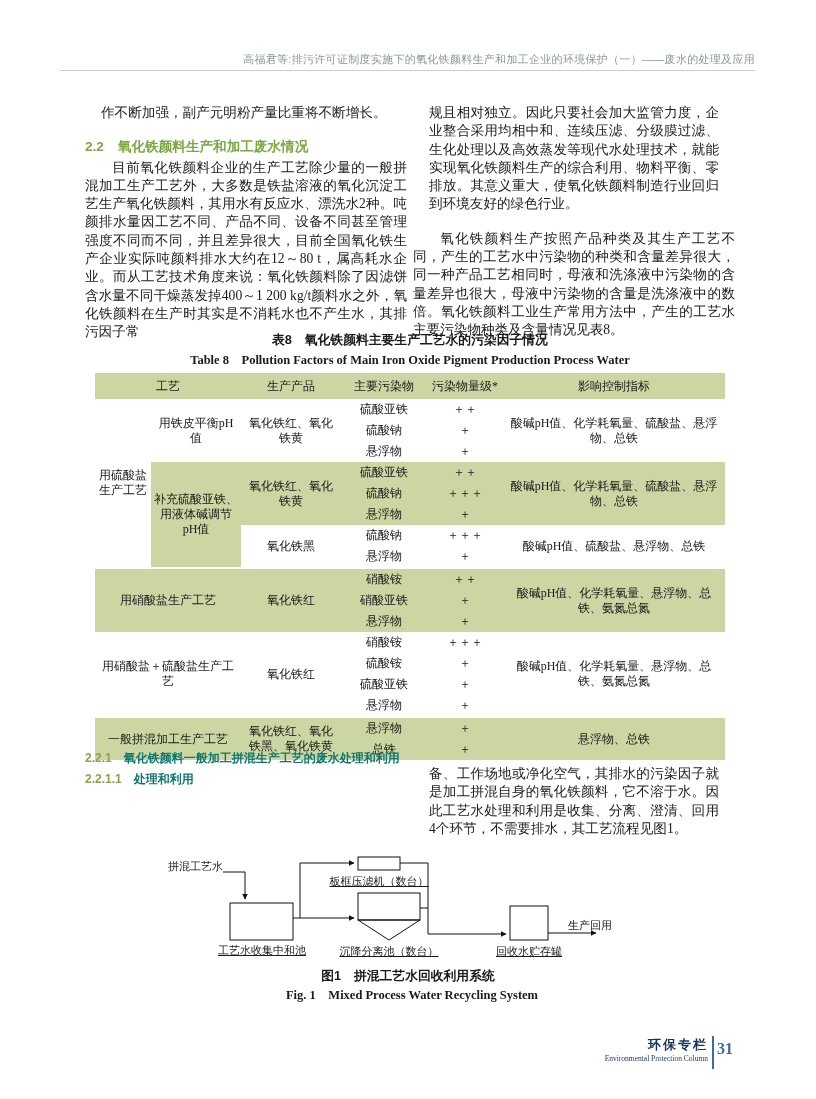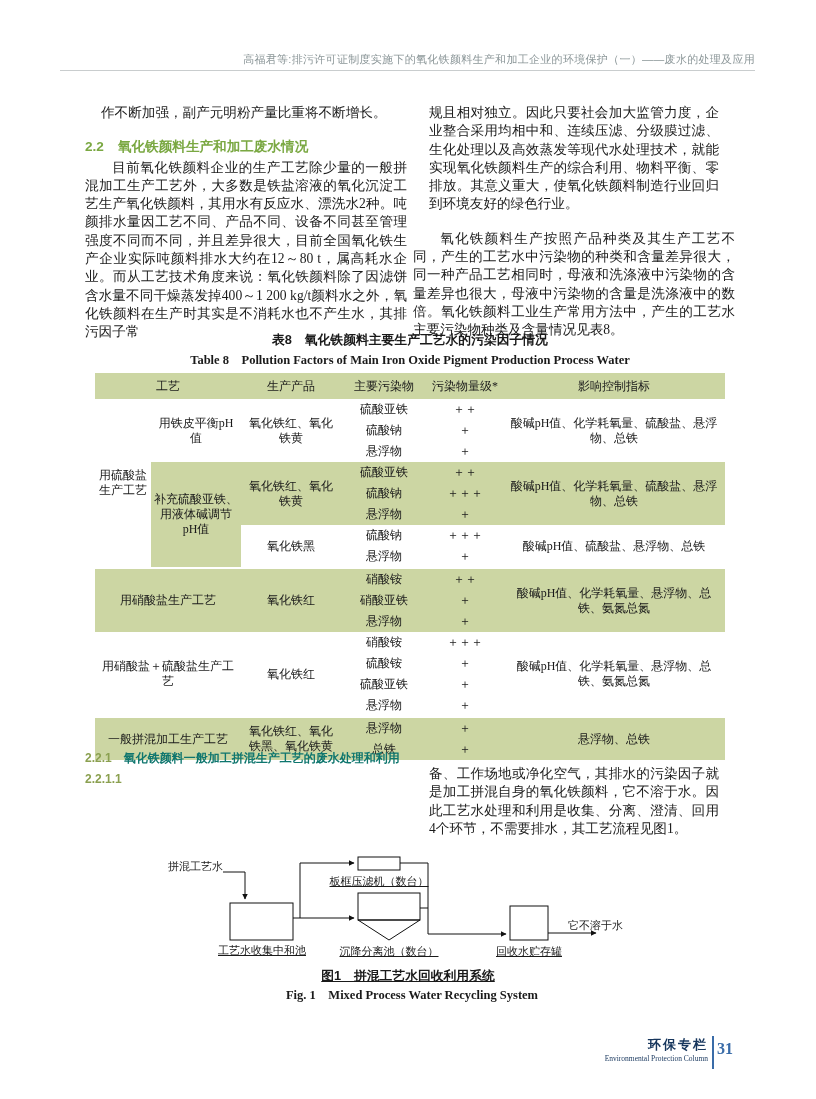--- a/index.html
+++ b/index.html
@@ -64,21 +64,21 @@
     font-family:"Liberation Sans","DejaVu Sans",sans-serif;font-weight:bold;margin:0 0 3px 0;
   }
   .sec-h .sec-num{color:var(--section-green);}
   .sec-h .sec-title{color:#0f766e;text-align:left;}
   
   .figure{position:absolute;top:848px;left:140px;width:560px;height:118px;font-family:"Liberation Serif","DejaVu Serif",serif;}
   .figure svg{position:absolute;top:0;left:0;}
   .fig-label{position:absolute;font-size:11px;white-space:nowrap;}
   .fig-label.u{text-decoration:underline;text-align:center;}
   .fig-cap-cn{position:absolute;top:968px;left:0;width:816px;text-align:center;
-    font-family:"Liberation Sans","DejaVu Sans",sans-serif;font-weight:bold;font-size:12.8px;text-decoration:underline;}
+    font-family:"Liberation Sans","DejaVu Sans",sans-serif;font-weight:bold;font-size:12.8px;}
   .fig-cap-en{position:absolute;top:987px;left:4px;width:816px;text-align:center;font-weight:bold;font-size:12.5px;}
   
   .footer-cn{position:absolute;top:1036px;left:520px;width:188px;text-align:right;
     font-family:"Liberation Sans","DejaVu Sans",sans-serif;font-weight:bold;
     font-size:13px;color:var(--footer-navy);letter-spacing:2px;}
   .footer-en{position:absolute;top:1054px;left:450px;width:258px;text-align:right;
     font-size:7.5px;color:var(--footer-navy);}
   .footer-bar{position:absolute;top:1036px;left:712px;width:2px;height:33px;background:var(--footer-blue);}
   .footer-num{position:absolute;top:1040px;left:717px;font-size:16px;color:var(--footer-blue);font-weight:bold;}
 </style>
@@ -219,20 +219,21 @@
     </table>
   </div>
 
   <div class="sec-left">
     <div class="sec-h">
       <span class="sec-num">2.2.1</span>
       <span class="sec-title">氧化铁颜料一般加工拼混生产工艺的废水处理和利用</span>
     </div>
     <div class="sec-h">
       <span class="sec-num">2.2.1.1</span>
+      <span class="sec-title">处理和利用</span>
     </div>
   </div>
 
   <div class="sec-right">
     <p class="para">备、工作场地或净化空气，其排水的污染因子就是加工拼混自身的氧化铁颜料，它不溶于水。因此工艺水处理和利用是收集、分离、澄清、回用4个环节，不需要排水，其工艺流程见图1。</p>
   </div>
 
   <div class="figure">
     <svg width="560" height="118" viewBox="0 0 560 118">
       <defs>
@@ -261,21 +262,21 @@
 
       <rect x="370" y="58" width="38" height="34" fill="none" stroke="#111" stroke-width="1"></rect>
 
       <line x1="408" y1="85" x2="456" y2="85" stroke="#111" stroke-width="1" marker-end="url(#arr)"></line>
     </svg>
     <div class="fig-label" style="left:28px;top:11px;">拼混工艺水</div>
     <div class="fig-label u" style="left:169px;top:26px;width:140px;">板框压滤机（数台）</div>
     <div class="fig-label u" style="left:52px;top:95px;width:140px;">工艺水收集中和池</div>
     <div class="fig-label u" style="left:179px;top:96px;width:140px;">沉降分离池（数台）</div>
     <div class="fig-label u" style="left:319px;top:96px;width:140px;">回收水贮存罐</div>
-    <div class="fig-label" style="left:428px;top:70px;">它不溶于水</div>
+    <div class="fig-label" style="left:428px;top:70px;">生产回用</div>
   </div>
 
   <div class="fig-cap-cn">图1　拼混工艺水回收利用系统</div>
   <div class="fig-cap-en">Fig. 1　Mixed Process Water Recycling System</div>
 
   <div class="footer-cn">环保专栏</div>
   <div class="footer-en">Environmental Protection Column</div>
   <div class="footer-bar"></div>
   <div class="footer-num">31</div>
 

